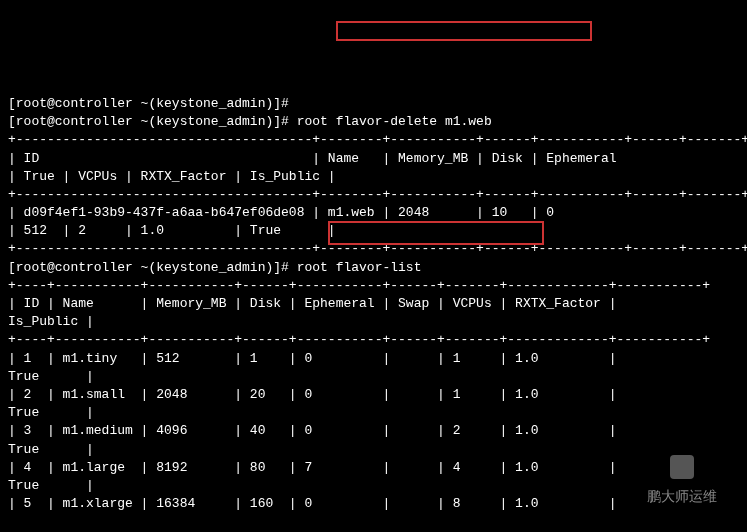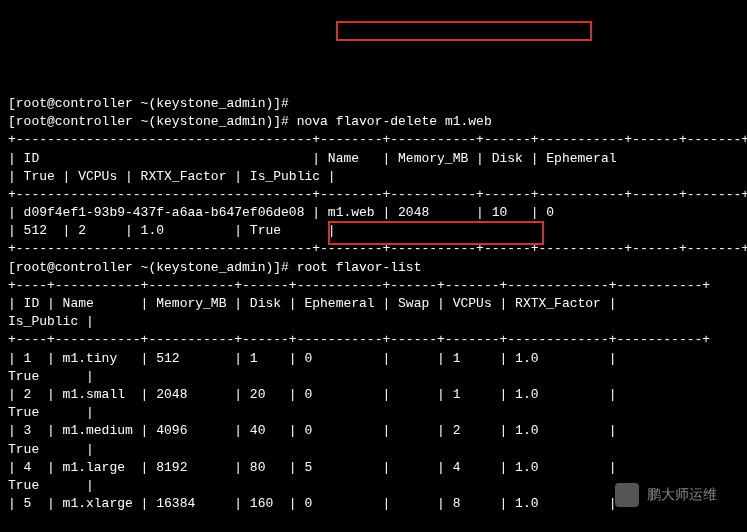--- a/index.html
+++ b/index.html
@@ -27,56 +27,57 @@
     .watermark {
       position: absolute;
       bottom: 25px;
       right: 30px;
       color: #888;
       font-size: 14px;
       font-family: sans-serif;
       display: flex;
       align-items: center;
       gap: 8px;
+      flex-direction: column;
     }
     .wechat-icon {
       width: 24px;
       height: 24px;
       background: #555;
       border-radius: 4px;
       display: inline-block;
     }
   </style>
 </head>
 <body>
 
 
 
 <div class="terminal">
 <span>[root@controller ~(keystone_admin)]#</span>
-<span>[root@controller ~(keystone_admin)]# </span><span>nova flavor-delete m1.web</span>
+<span>[root@controller ~(keystone_admin)]# </span><span>root flavor-delete m1.web</span>
 <span>+--------------------------------------+--------+-----------+------+-----------+------+-------+-------------+-----------+</span>
 <span>| ID                                   | Name   | Memory_MB | Disk | Ephemeral</span>
 <span>| True | VCPUs | RXTX_Factor | Is_Public |</span>
 <span>+--------------------------------------+--------+-----------+------+-----------+------+-------+-------------+-----------+</span>
 <span>| d09f4ef1-93b9-437f-a6aa-b647ef06de08 | m1.web | 2048      | 10   | 0        </span>
 <span>| 512  | 2     | 1.0         | True      |</span>
 <span>+--------------------------------------+--------+-----------+------+-----------+------+-------+-------------+-----------+</span>
 <span>[root@controller ~(keystone_admin)]# </span><span>root flavor-list</span>
 <span>+----+-----------+-----------+------+-----------+------+-------+-------------+-----------+</span>
 <span>| ID | Name      | Memory_MB | Disk | Ephemeral | Swap | VCPUs | RXTX_Factor | </span>
 <span>Is_Public |</span>
 <span>+----+-----------+-----------+------+-----------+------+-------+-------------+-----------+</span>
 <span>| 1  | m1.tiny   | 512       | 1    | 0         |      | 1     | 1.0         | </span>
 <span>True      |</span>
 <span>| 2  | m1.small  | 2048      | 20   | 0         |      | 1     | 1.0         | </span>
 <span>True      |</span>
 <span>| 3  | m1.medium | 4096      | 40   | 0         |      | 2     | 1.0         | </span>
 <span>True      |</span>
-<span>| 4  | m1.large  | 8192      | 80   | 5         |      | 4     | 1.0         | </span>
+<span>| 4  | m1.large  | 8192      | 80   | 7         |      | 4     | 1.0         | </span>
 <span>True      |</span>
 <span>| 5  | m1.xlarge | 16384     | 160  | 0         |      | 8     | 1.0         | </span>
 </div>
 
 <div class="highlight-box" style="left:336px; top:21px; width:256px; height:20px;"></div>
 <div class="highlight-box" style="left:328px; top:221px; width:216px; height:24px;"></div>
 
 <div class="watermark">
   <span class="wechat-icon"></span>
   <span>鹏大师运维</span>

